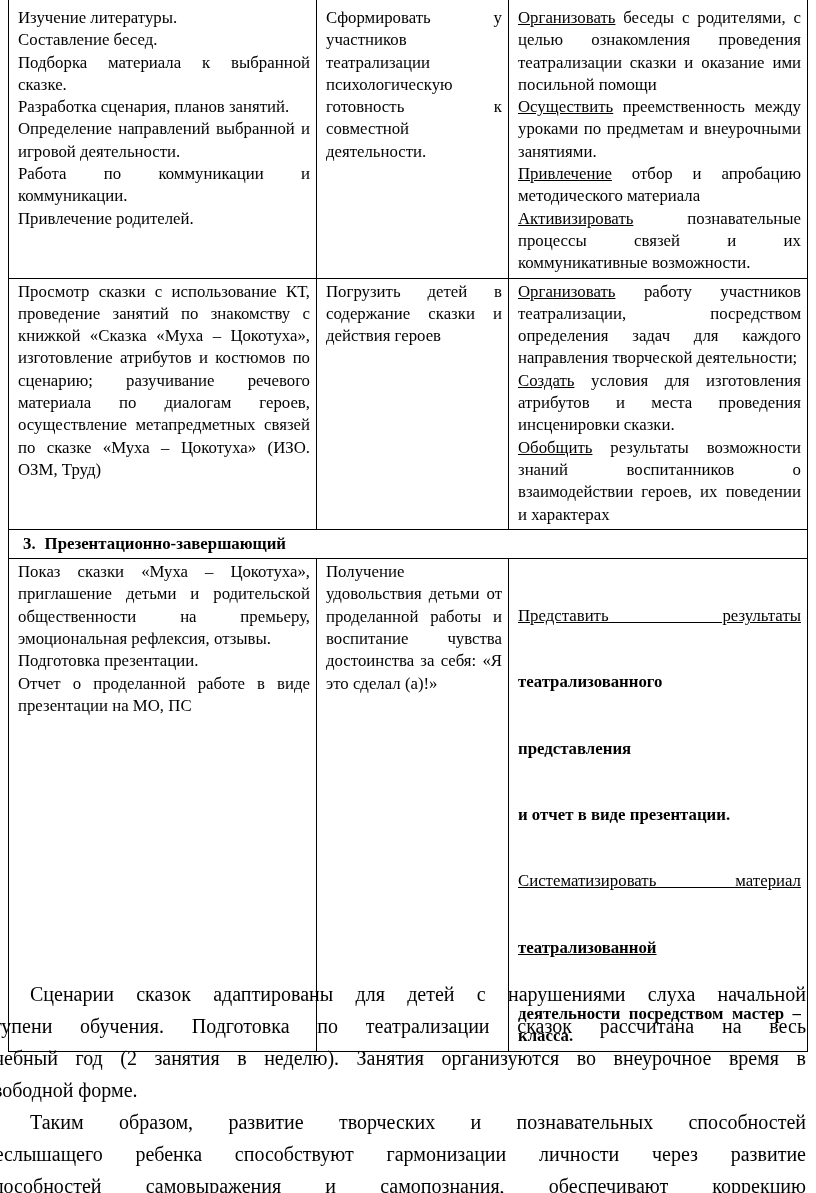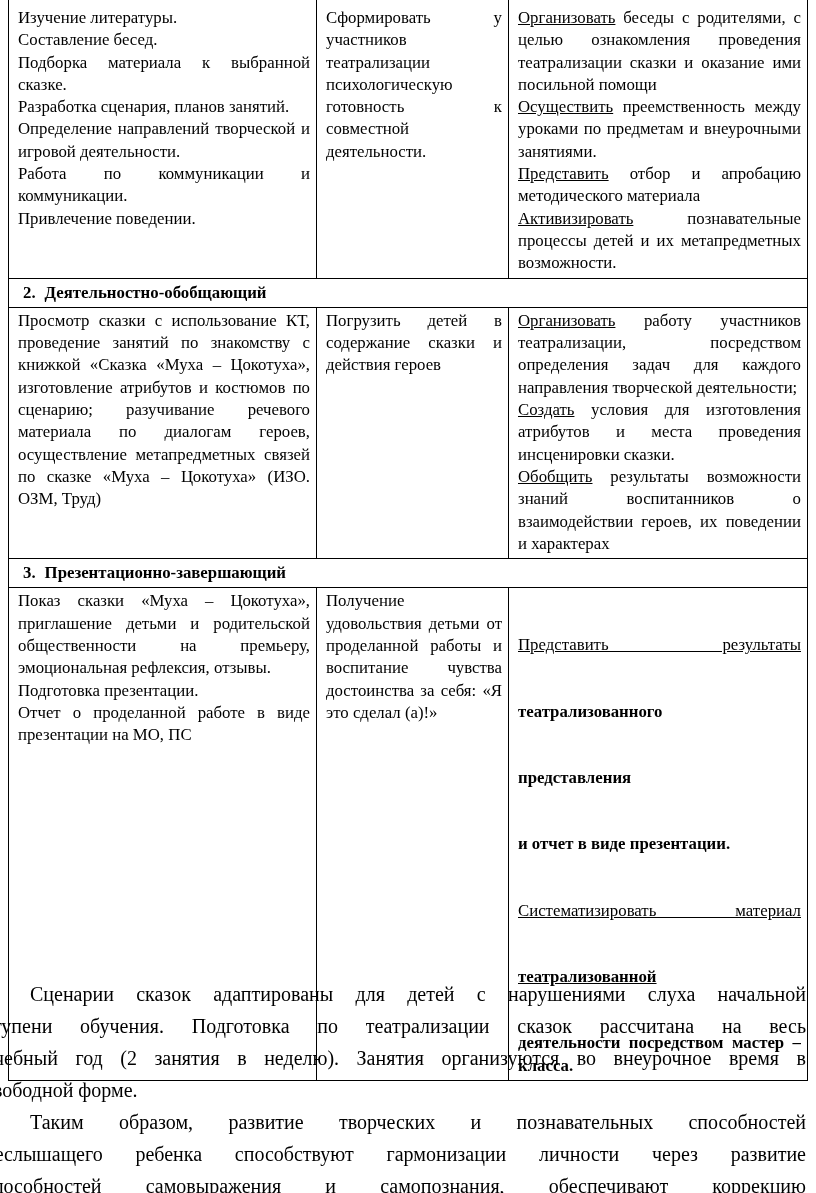--- a/index.html
+++ b/index.html
@@ -79,40 +79,35 @@
       <col style="width:299px">
     </colgroup>
     <tbody>
 
       <tr class="first-row">
         <td class="cell">
           <p>Изучение литературы.</p>
           <p>Составление бесед.</p>
           <p>Подборка материала к выбранной сказке.</p>
           <p>Разработка сценария, планов занятий.</p>
-          <p>Определение направлений творческой и игровой деятельности.</p>
+          <p>Определение направлений выбранной и игровой деятельности.</p>
           <p>Работа по коммуникации и коммуникации.</p>
-          <p>Привлечение поведении.</p>
+          <p>Привлечение родителей.</p>
         </td>
         <td class="cell">
           <p>Сформировать у участников театрализации психологическую готовность к совместной деятельности.</p>
         </td>
         <td class="cell">
           <p><span class="u">Организовать</span><span> беседы с родителями, с целью ознакомления проведения театрализации сказки и оказание ими посильной помощи</span></p>
           <p><span class="u">Осуществить</span><span> преемственность между уроками по предметам и внеурочными занятиями.</span></p>
-          <p><span class="u">Представить</span><span> отбор и апробацию методического материала</span></p>
-          <p><span class="u">Активизировать</span><span> познавательные процессы детей и их метапредметных возможности.</span></p>
+          <p><span class="u">Привлечение</span><span> отбор и апробацию методического материала</span></p>
+          <p><span class="u">Активизировать</span><span> познавательные процессы связей и их коммуникативные возможности.</span></p>
         </td>
       </tr>
 
-      <tr>
-        <td class="section-cell" colspan="3">
-          <span class="num">2.</span><span>Деятельностно-обобщающий</span>
-        </td>
-      </tr>
 
       <tr>
         <td class="cell">
           <p>Просмотр сказки с использование КТ, проведение занятий по знакомству с книжкой «Сказка «Муха – Цокотуха», изготовление атрибутов и костюмов по сценарию; разучивание речевого материала по диалогам героев, осуществление метапредметных связей по сказке «Муха – Цокотуха» (ИЗО. ОЗМ, Труд)</p>
         </td>
         <td class="cell">
           <p>Погрузить детей в содержание сказки и действия героев</p>
         </td>
         <td class="cell">
           <p><span class="u">Организовать</span><span> работу участников театрализации, посредством определения задач для каждого направления творческой деятельности;</span></p>

